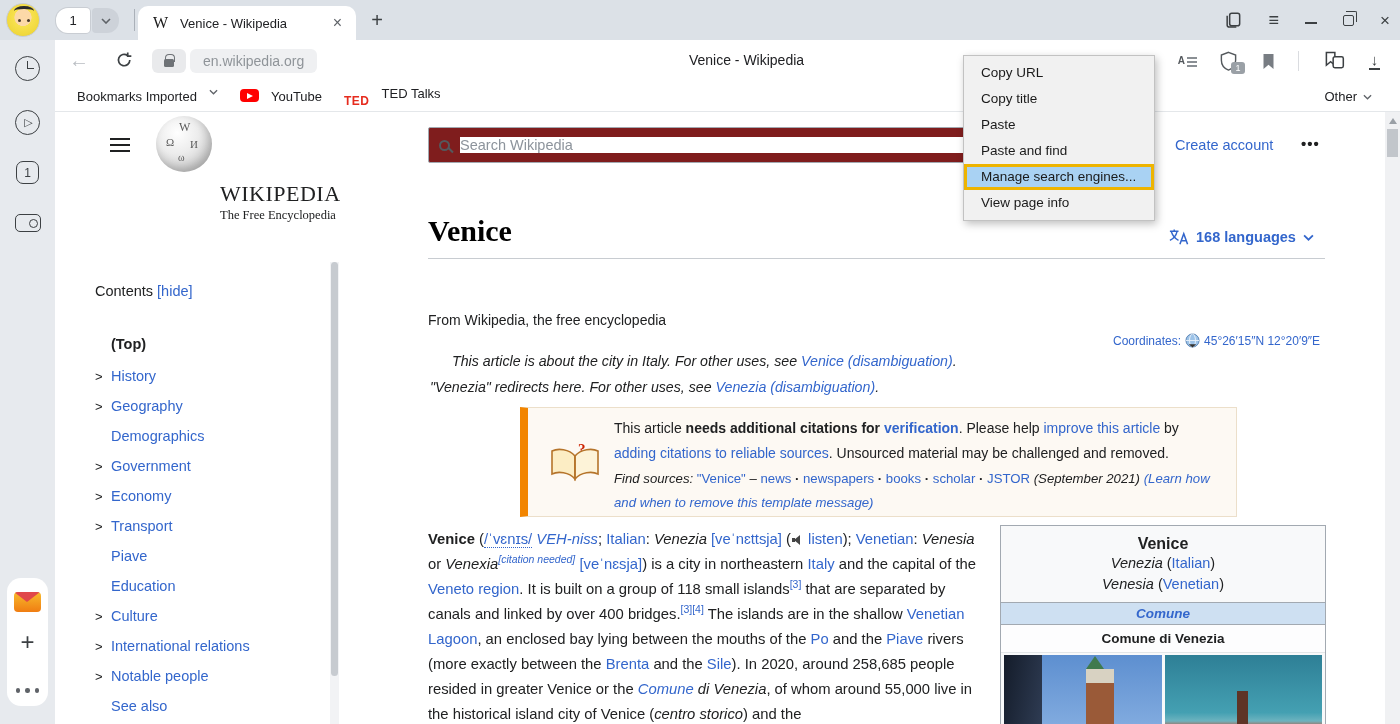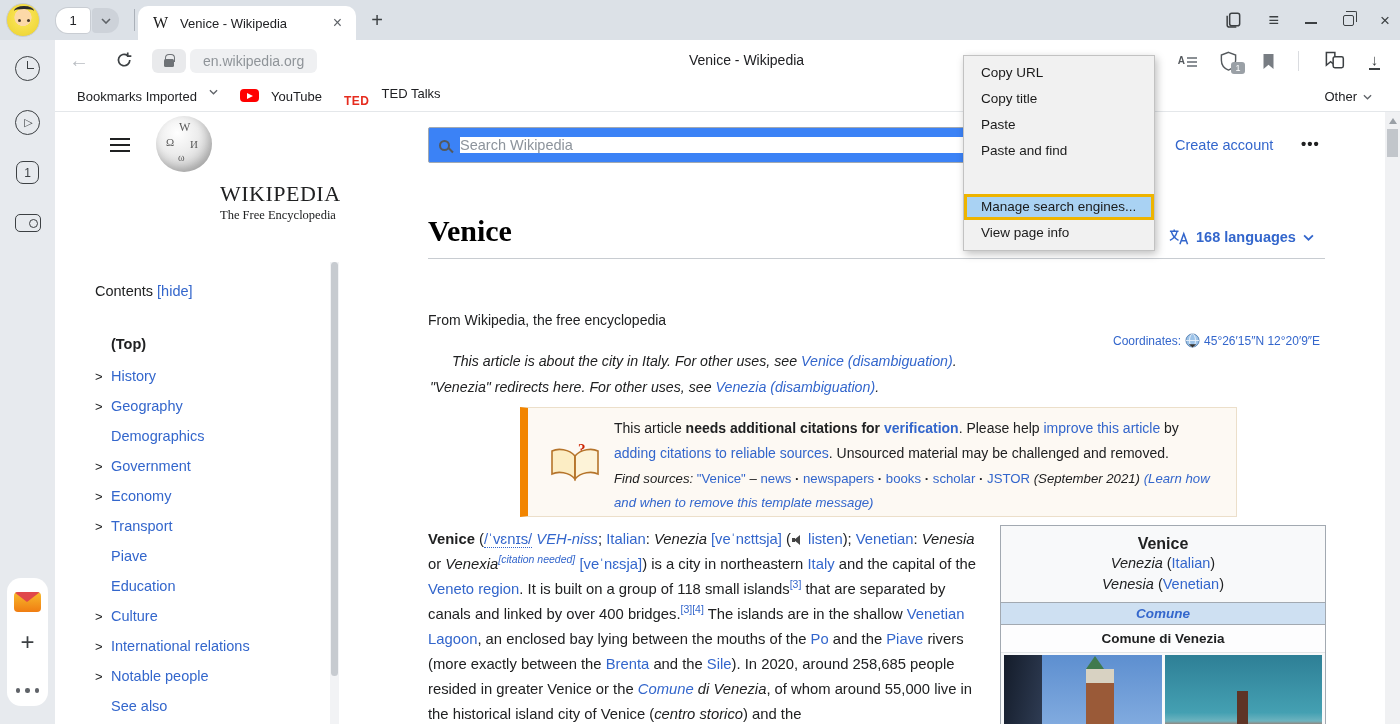--- a/index.html
+++ b/index.html
@@ -111,35 +111,35 @@
     box-shadow:inset -3px -4px 8px rgba(0,0,0,.18); }
   .wiki-globe i { position:absolute; font-style:normal; color:#5a5a5a; font-family:"Liberation Serif","DejaVu Serif",serif; }
   .wg1 { left:23px; top:4px; font-size:12px; }
   .wg2 { left:10px; top:20px; font-size:11px; }
   .wg3 { left:34px; top:22px; font-size:11px; }
   .wg4 { left:22px; top:36px; font-size:10px; }
   .wiki-wordmark { position:absolute; left:220px; top:133px; font-family:Liberation Serif, serif;margin-top:48px; }
   .wm-title { font-size:22px; letter-spacing:.5px; color:#202122; }
   .wm-tag { font-size:12.5px; color:#202122; margin-top:1px; }
   .wiki-search { position:absolute; left:428px; top:127px; width:700px; height:36px; border:1px solid #a2a9b1;
-    border-radius:2px; background:#3b82f6; display:flex; align-items:center; padding:0 10px; }
+    border-radius:2px; background:#7f1d1d; display:flex; align-items:center; padding:0 10px; }
   .ic-search { width:11px; height:11px; border:2px solid #54595d; border-radius:50%; position:relative; margin-right:10px; }
   .ic-search::after { content:""; position:absolute; width:7px; height:2px; background:#54595d;
     transform:rotate(45deg); right:-6px; bottom:-2px; }
   .wiki-search input { border:none; outline:none; flex:1; font-size:14.5px; color:#202122;
     font-family:"Liberation Sans","DejaVu Sans",sans-serif; }
   .wiki-search input::placeholder { color:#8d949c; }
   .create-account { position:absolute; left:1175px; top:137px; font-size:14.5px; color:#3366cc; }
   .wiki-more { position:absolute; left:1301px; top:135px; font-size:15px; color:#202122; letter-spacing:1px; font-weight:700; }
 
   
   .ctx-menu { position:absolute; left:963px; top:55px; width:192px; background:#f1f1f1; border:1px solid #c2c2c2;
     box-shadow:2px 3px 8px rgba(0,0,0,.25); padding:4px 0; z-index:50; }
   .ctx-item { height:26px; line-height:26px; padding-left:17px; font-size:13.5px; color:#1a1a1a; }
-  .ctx-item.hl { background:#a9d2f3; border:3px solid #eeb400; line-height:20px; padding-left:14px;margin-top:30px; }
+  .ctx-item.hl { background:#a9d2f3; border:3px solid #eeb400; line-height:20px; padding-left:14px; }
 
   
   .langs { position:absolute; left:1168px; top:228px; display:flex; align-items:center; gap:7px; }
   .langs-label { font-size:14.5px; font-weight:700; color:#3366cc; }
   .venice-title { position:absolute; left:428px; top:214px; font-family:"Liberation Serif","DejaVu Serif",serif;
     font-size:30px; color:#000; }
   .title-rule { position:absolute; left:428px; top:258px; width:897px; height:1px; background:#c8ccd1; }
   .pagetabs { position:absolute; left:428px; top:274px; width:897px; height:23px; border-bottom:1px solid #a2a9b1; font-size:14px; }
   .ptab { position:absolute; top:0; }
   .ptab.active { color:#202122; border-bottom:2px solid #54595d; padding-bottom:4px; }

